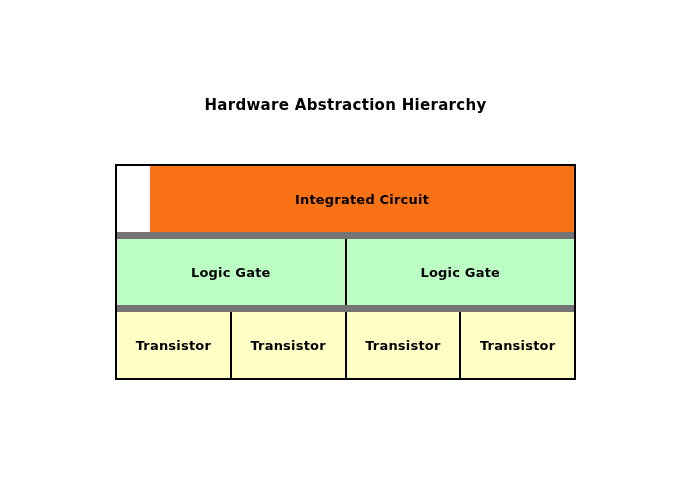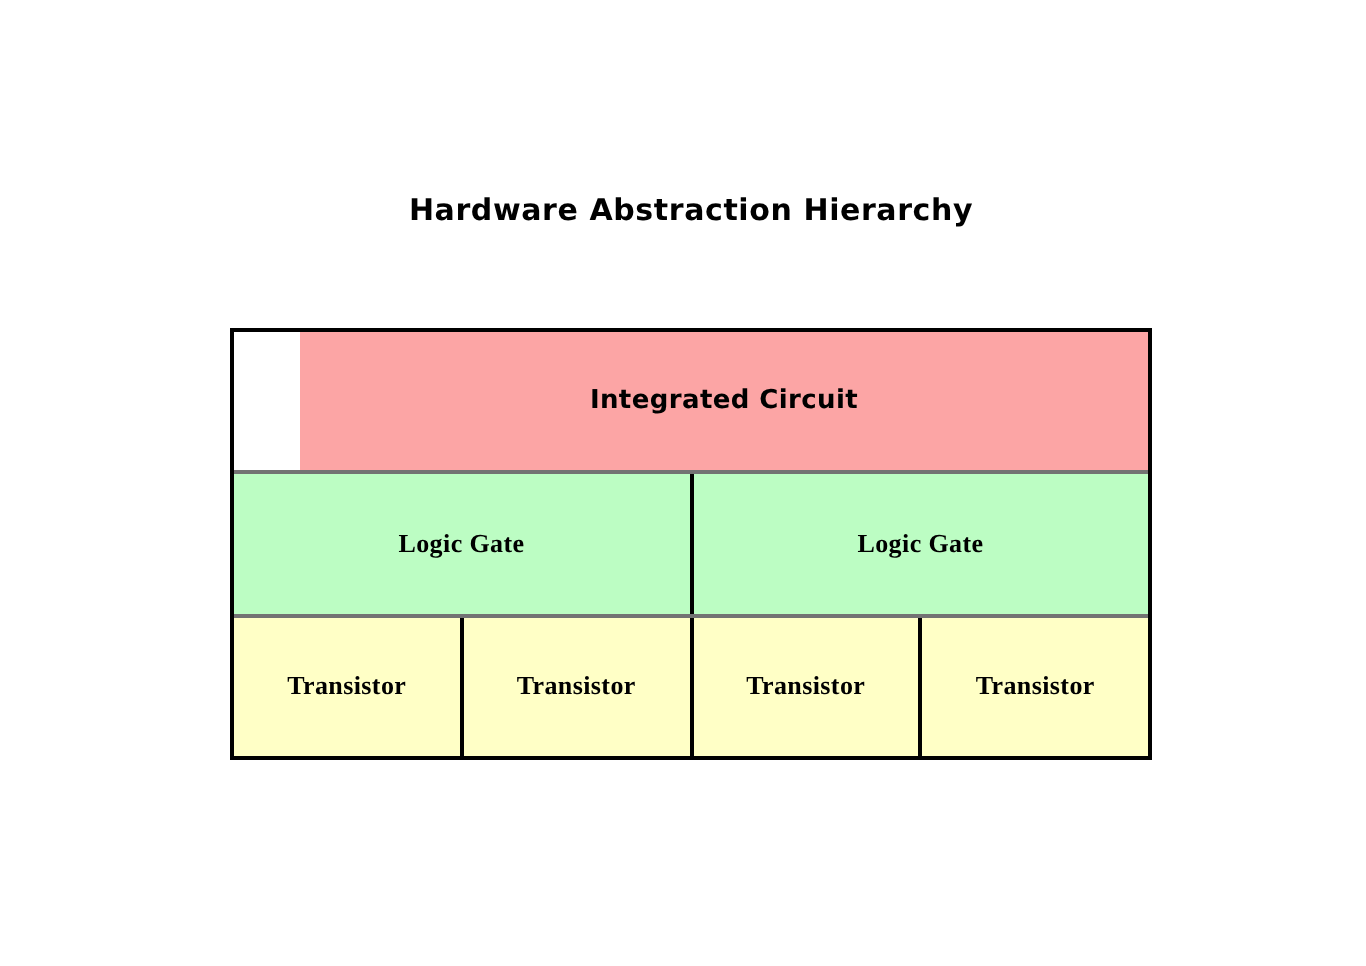--- a/index.html
+++ b/index.html
@@ -38,22 +38,21 @@
     display: flex;
     flex-direction: column;
   }
   .row {
     flex: 1 1 0;
     display: flex;
     flex-direction: row;
     min-height: 0;
   }
   .row + .row {
-    border-top: 2px solid #737373;
-    font-family: Liberation Serif, serif;
+    border-top: 7px solid #737373;
   }
   .cell {
     flex: 1 1 0;
     display: flex;
     align-items: center;
     justify-content: center;
     min-width: 0;
   }
   .cell + .cell {
     border-left: 2px solid #000000;
@@ -68,21 +67,21 @@
 </head>
 <body>
 
 <div class="page">
 
   <div class="title">Hardware Abstraction Hierarchy</div>
 
   <div class="stack">
 
     <div class="row">
-      <div class="cell" style="background-color: #fca5a5; margin-left: 33px;">
+      <div class="cell" style="background-color: #f97316; margin-left: 33px;">
         <span class="cell-label">Integrated Circuit</span>
       </div>
     </div>
 
     <div class="row">
       <div class="cell" style="background-color: rgb(188, 253, 195);">
         <span class="cell-label">Logic Gate</span>
       </div>
       <div class="cell" style="background-color: rgb(188, 253, 195);">
         <span class="cell-label">Logic Gate</span>

